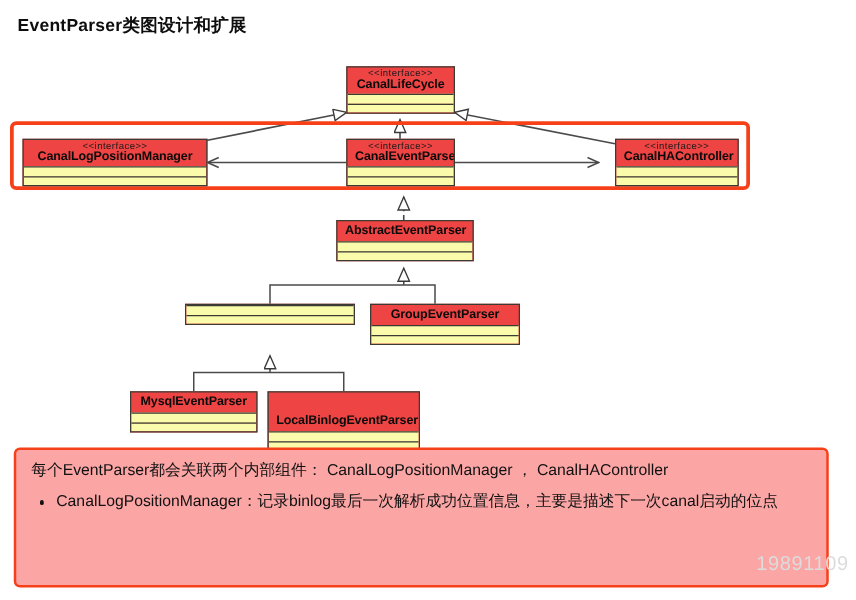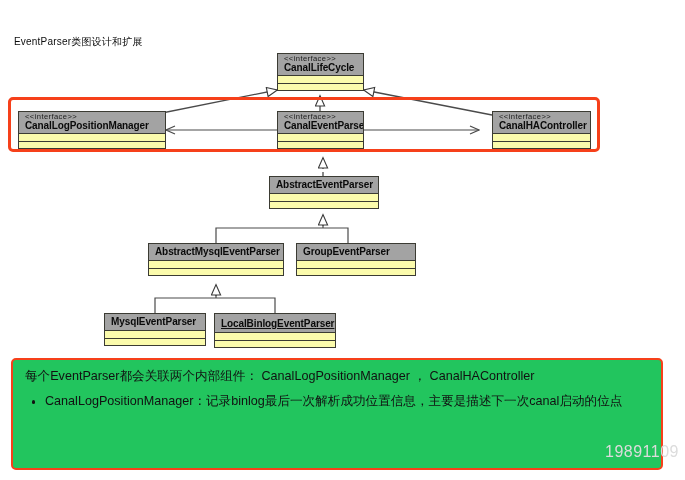--- a/index.html
+++ b/index.html
@@ -13,26 +13,25 @@
     position: relative;
     overflow: hidden;
     font-family: "Liberation Sans", "DejaVu Sans", sans-serif;
     color: #111111;
   }
 
   #page-title {
     position: absolute;
     left: 14px;
     top: 12px;
-    font-size: 10px;
-    font-weight: normal;
+    font-size: 14px;
+    font-weight: bold;
     letter-spacing: 0.2px;
     color: #0d0d0d;
     white-space: nowrap;
-    margin-top: 23px;
   }
 
   
   #diagram {
     position: absolute;
     left: 0;
     top: 0;
     width: 685px;
     height: 360px;
   }
@@ -41,24 +40,24 @@
     left: 0;
     top: 0;
     width: 685px;
     height: 360px;
   }
 
   
   .uml-box {
     position: absolute;
     box-sizing: border-box;
-    background: #a3a3a3;
+    background: #ef4444;
     border: 1.6px solid #3b3b33;
     z-index: 5;
-    text-align: left;
+    text-align: center;
     overflow: hidden;
   }
   .uml-head {
     padding: 1px 6px 2px 6px;
     line-height: 1.05;
   }
   .stereo {
     display: block;
     font-size: 7.6px;
     color: #1a1a1a;
@@ -97,21 +96,21 @@
   
   #notes-panel {
     position: absolute;
     left: 11px;
     top: 358px;
     width: 652px;
     height: 112px;
     box-sizing: border-box;
     border: 2.4px solid #f6401a;
     border-radius: 5px;
-    background: #22c55e;
+    background: #fca5a5;
     z-index: 6;
     padding: 8px 12px 4px 12px;
   }
   #notes-lead {
     font-size: 12.6px;
     color: #111111;
     line-height: 1.3;
     white-space: nowrap;
   }
   #notes-list {
@@ -234,23 +233,20 @@
 
   <div class="uml-box" style="left:269px; top:176px; width:110px;">
     <div class="uml-head" style="padding-top:3px;">
       <span class="cname">AbstractEventParser</span>
     </div>
     <div class="uml-sec"></div>
     <div class="uml-sec thin"></div>
   </div>
 
   <div class="uml-box" style="left:148px; top:243px; width:136px;">
-    <div class="uml-head" style="padding-top:3px;">
-      <span class="cname">AbstractMysqlEventParser</span>
-    </div>
     <div class="uml-sec"></div>
     <div class="uml-sec thin"></div>
   </div>
 
   <div class="uml-box" style="left:296px; top:243px; width:120px;">
     <div class="uml-head" style="padding-top:3px;">
       <span class="cname">GroupEventParser</span>
     </div>
     <div class="uml-sec"></div>
     <div class="uml-sec thin"></div>
@@ -258,21 +254,21 @@
 
   <div class="uml-box" style="left:104px; top:313px; width:102px;">
     <div class="uml-head" style="padding-top:3px;">
       <span class="cname">MysqlEventParser</span>
     </div>
     <div class="uml-sec"></div>
     <div class="uml-sec thin"></div>
   </div>
 
   <div class="uml-box" style="left:214px; top:313px; width:122px;">
-    <div class="uml-head" style="padding-top:5px;text-decoration:underline;">
+    <div class="uml-head" style="padding-top:18px;">
       <span class="cname">LocalBinlogEventParser</span>
     </div>
     <div class="uml-sec"></div>
     <div class="uml-sec thin"></div>
   </div>
 </div>
 
 <div id="notes-panel">
   <div id="notes-lead">每个EventParser都会关联两个内部组件： CanalLogPositionManager ， CanalHAController</div>
   <ul id="notes-list">

